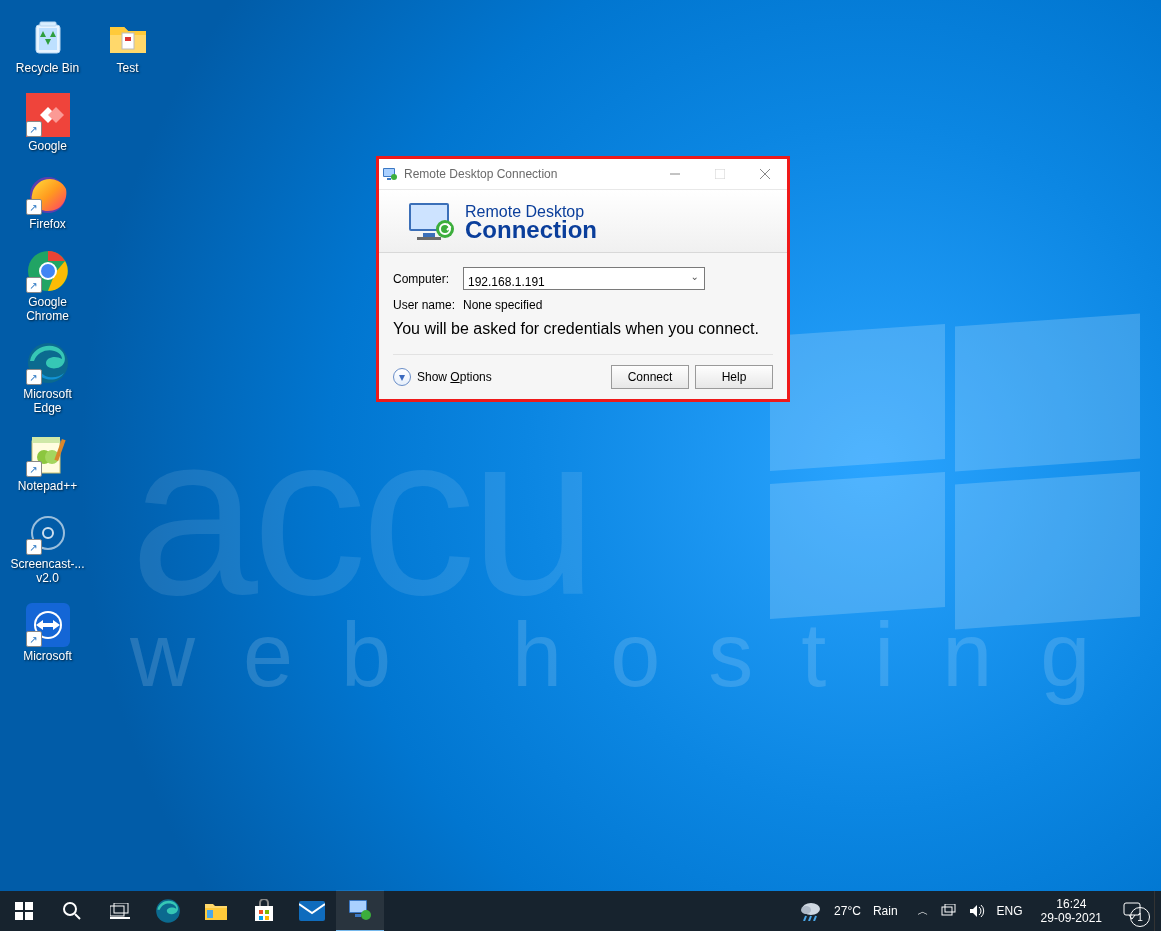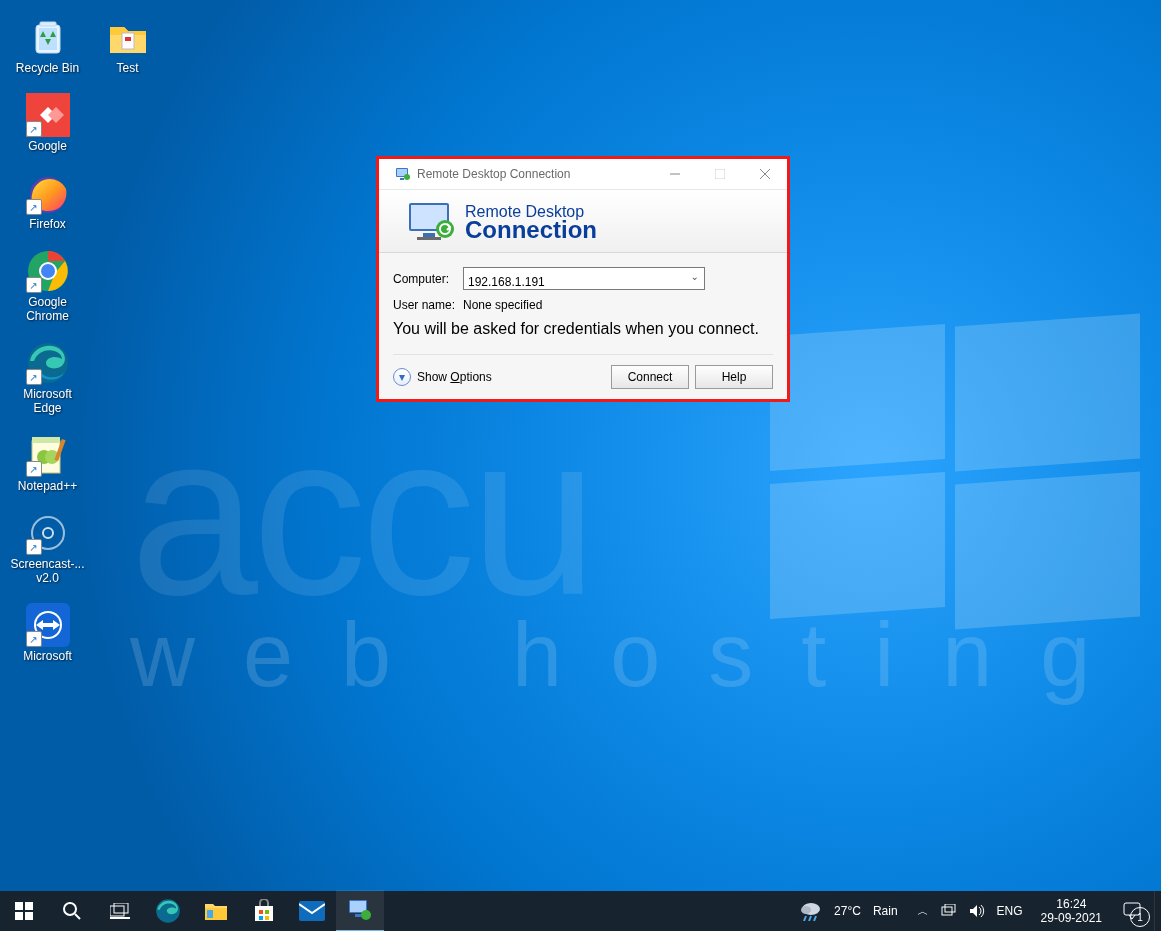--- a/index.html
+++ b/index.html
@@ -24,21 +24,21 @@
   .col2{position:absolute;left:90px;top:15px;width:75px;}
   
   .taskbar{position:absolute;left:0;bottom:0;height:40px;width:100%;background:#17232e;display:flex;align-items:center;color:#fff;}
   .tb-left{display:flex;align-items:center;height:100%;}
   .tb-btn{width:48px;height:40px;display:flex;align-items:center;justify-content:center;}
   .tb-right{margin-left:auto;display:flex;align-items:center;height:100%;}
   .tray{display:flex;align-items:center;gap:12px;padding:0 10px;font-size:12px;}
   .clock{text-align:center;line-height:14px;font-size:12px;padding:0 8px;}
   
   .dlg-wrap{position:absolute;left:376px;top:156px;width:408px;border:3px solid #ef1a1a;background:#fff;}
-  .dlg-titlebar{height:30px;background:#fff;border-bottom:1px solid #e8e8e8;display:flex;align-items:center;padding-left:16px;color:#6a6a6a;font-size:12px;}
+  .dlg-titlebar{height:30px;background:#fff;border-bottom:1px solid #e8e8e8;display:flex;align-items:center;padding-left:3px;color:#6a6a6a;font-size:12px;}
   .dlg-titlebar .t-icon{width:16px;height:16px;margin-right:6px;display:flex;align-items:center;justify-content:center;}
   .dlg-winbtns{margin-left:auto;display:flex;}
   .dlg-winbtn{width:45px;height:30px;display:flex;align-items:center;justify-content:center;color:#888;}
   .dlg-banner{height:62px;background:linear-gradient(#fff,#f0f0f0);border-bottom:1px solid #d8d8d8;display:flex;align-items:center;padding-left:28px;}
   .dlg-banner .monitor{width:48px;height:40px;margin-right:10px;position:relative;}
   .dlg-banner .b-text{line-height:18px;}
   .dlg-banner .b-text .l1{color:#0a3e9b;font-size:16px;}
   .dlg-banner .b-text .l2{color:#0a3e9b;font-size:24px;font-weight:bold;}
   .dlg-body{padding:14px 14px 10px 14px;background:#f6f6f6;}
   .row{display:flex;align-items:center;margin-bottom:8px;}

